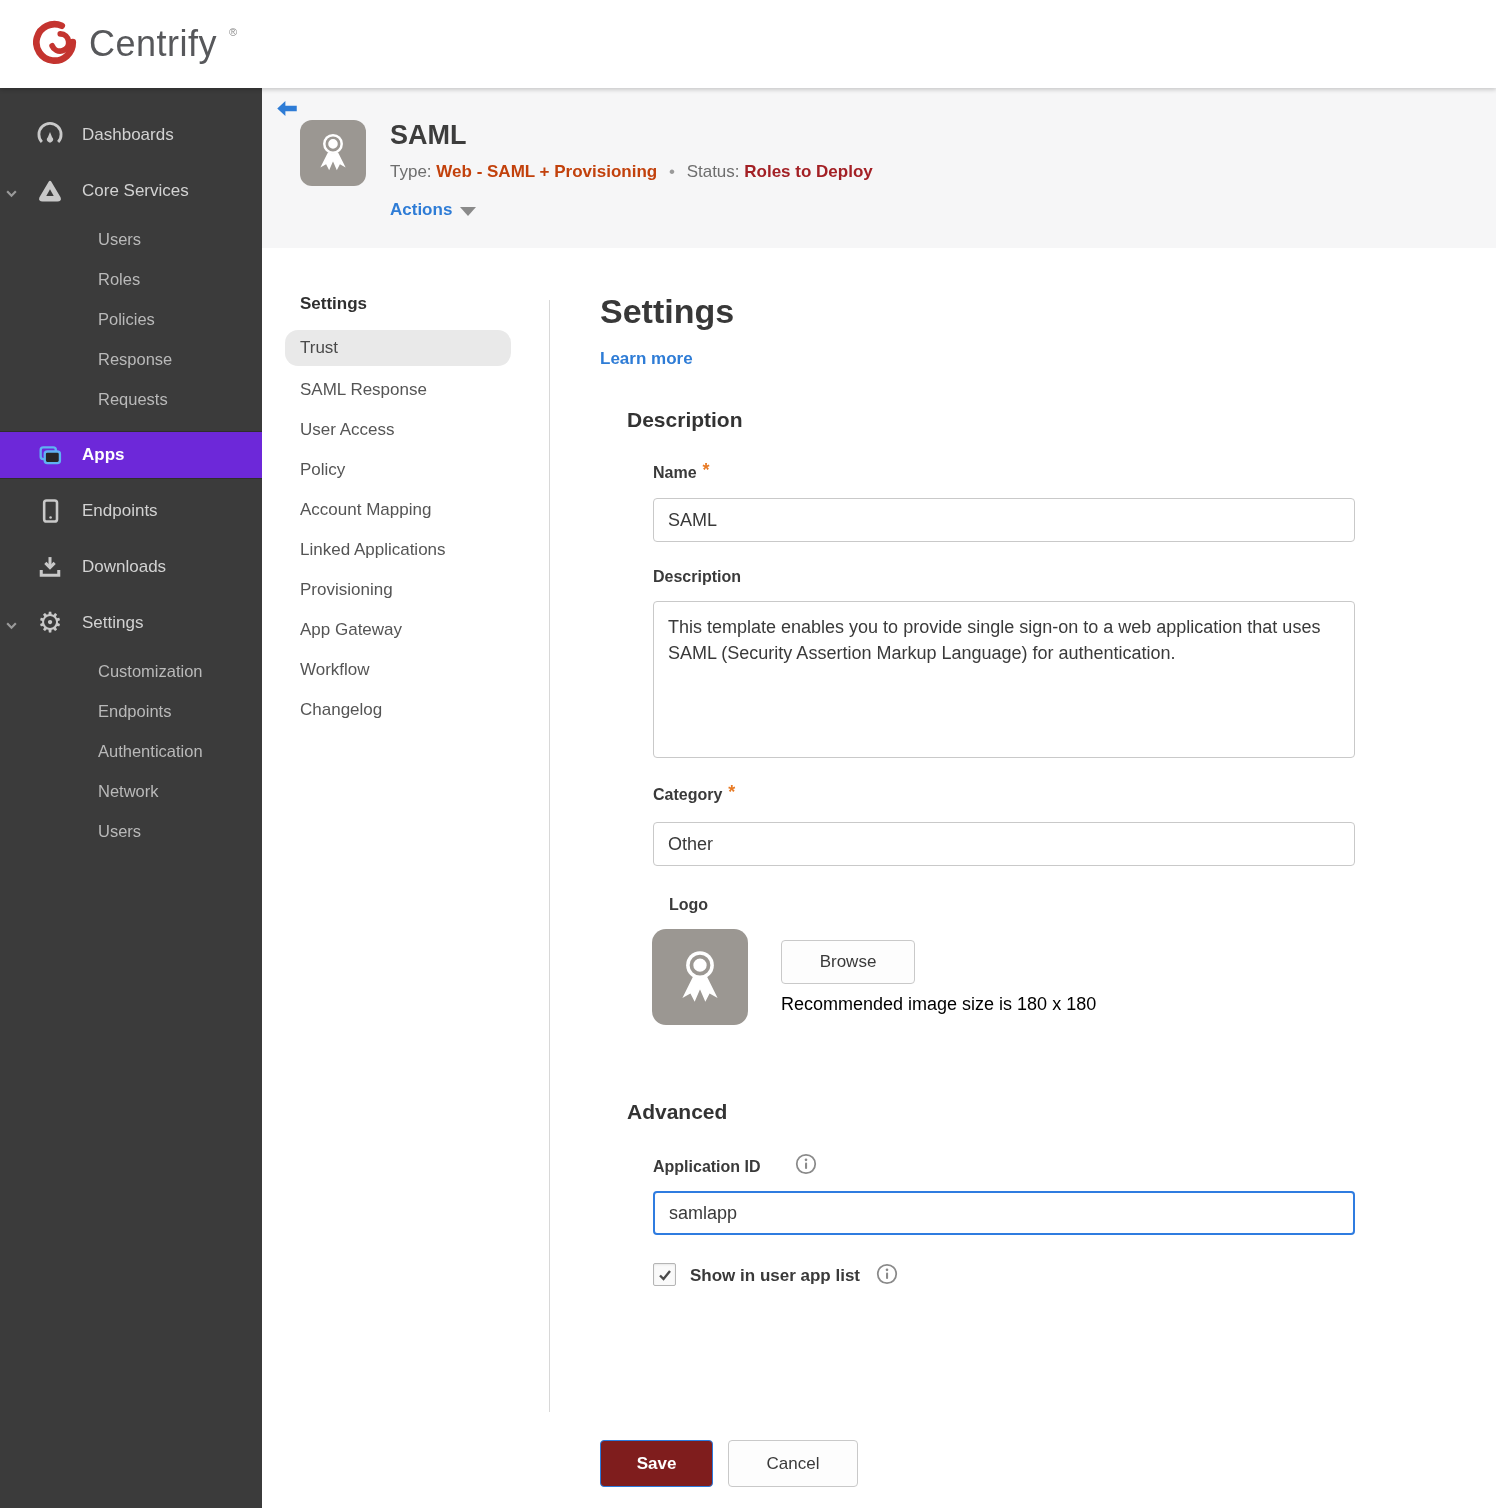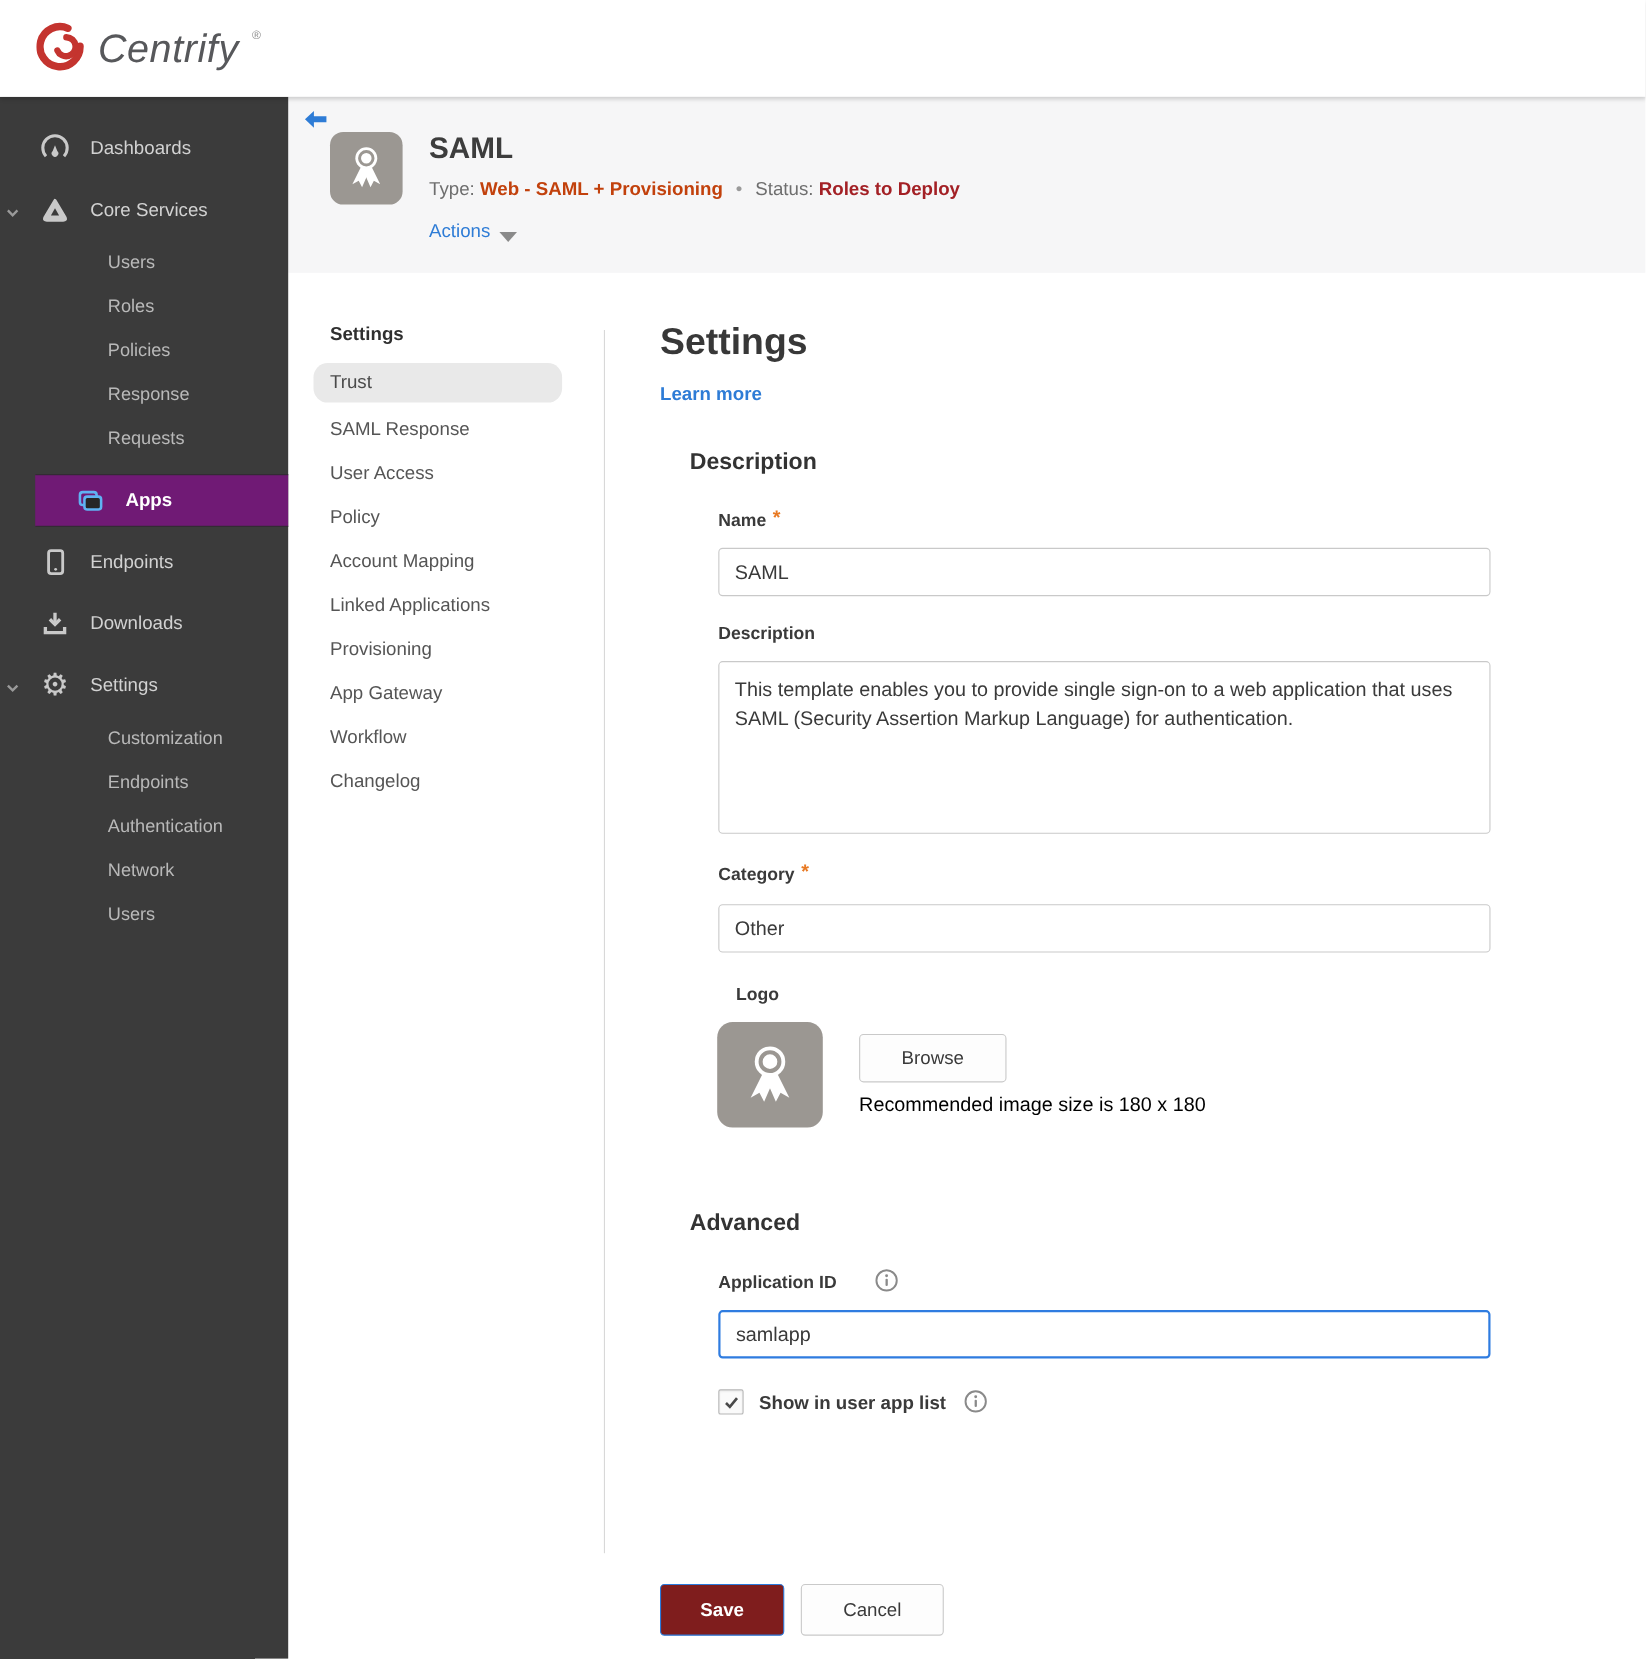--- a/index.html
+++ b/index.html
@@ -12,57 +12,57 @@
     overflow:hidden;
   }
 
   
   .topbar{
     position:absolute; left:0; top:0; width:1496px; height:88px;
     background:#ffffff; box-shadow:0 2px 4px rgba(0,0,0,.18); z-index:5;
     display:flex; align-items:center; padding-left:33px;
   }
   .brand{ display:flex; align-items:center; gap:10px; }
-  .brand-text{ font-size:36px; color:#57585b; letter-spacing:.5px;font-style:italic; }
+  .brand-text{ font-size:36px; color:#57585b; letter-spacing:.5px; }
   .brand-mark{ font-size:11px; color:#8a8a8a; vertical-align:top; position:relative; top:-12px; left:2px;}
 
   
   .sidebar{
     position:absolute; left:0; top:88px; width:262px; height:1420px;
     background:#3b3b3b; z-index:4; padding-top:27px;
     font-size:17px;
   }
   .side-row{ position:relative; display:flex; align-items:center; height:40px; color:#d2d2d2; cursor:pointer;}
   .side-row .ico{ position:absolute; left:35px; width:30px; height:30px; display:flex; align-items:center; justify-content:center;}
   .side-row .lbl{ margin-left:82px; }
   .side-sub{ list-style:none; margin-top:8px; }
   .side-sub li{ height:40px; line-height:40px; padding-left:98px; color:#b9b9b9; font-size:16.5px; cursor:pointer;}
   .expander{ position:absolute; left:5px; top:14px; }
-  .row-apps{ height:48px; margin-top:12px; background:#701a75;
-    border-top:1px solid #2e2e2e; border-bottom:1px solid #2e2e2e;margin-left:32px;}
+  .row-apps{ height:48px; margin-top:12px; background:#6d28d9;
+    border-top:1px solid #2e2e2e; border-bottom:1px solid #2e2e2e;}
   .row-apps .lbl{ color:#ffffff; font-weight:bold; }
   .mt16{margin-top:16px;} .mt12{margin-top:12px;}
   .gear-glyph{ font-size:28px; color:#c9c9c9; line-height:1;}
 
   
   .band{
     position:absolute; left:262px; top:88px; width:1234px; height:160px;
     background:#f6f6f7; z-index:3;
   }
   .back-btn{ position:absolute; left:12px; top:8px; width:26px; height:26px; cursor:pointer;}
   .app-tile{
     position:absolute; left:38px; top:32px; width:66px; height:66px;
     background:#9b9792; border-radius:12px; display:flex; align-items:center; justify-content:center;
   }
   .app-title{ position:absolute; left:128px; top:32px; font-size:27px; font-weight:bold; color:#3d3d3d;}
   .app-meta{ position:absolute; left:128px; top:74px; font-size:17px; color:#6e6e6e;}
   .app-meta b{ color:#c2410c; }
   .app-meta .sep{ color:#9a9a9a; padding:0 7px;}
   .app-meta .status{ color:#a32025; font-weight:bold;}
-  .actions{ position:absolute; left:128px; top:112px; font-size:17px; font-weight:normal; color:#2e7cd6; cursor:pointer; display:flex; align-items:flex-end; gap:8px;}
+  .actions{ position:absolute; left:128px; top:112px; font-size:17px; font-weight:bold; color:#2e7cd6; cursor:pointer; display:flex; align-items:center; gap:8px;}
   .caret-down{ width:0; height:0; border-left:8px solid transparent; border-right:8px solid transparent; border-top:9px solid #8a8a8a; margin-top:2px;}
 
   
   .subnav-header{ position:absolute; left:300px; top:294px; font-size:17px; font-weight:bold; color:#2f2f2f;}
   .subnav{ position:absolute; left:285px; top:330px; width:226px; list-style:none; font-size:17px; color:#555;}
   .subnav li{ height:40px; line-height:40px; padding-left:15px; cursor:pointer;}
   .subnav li.selected{ background:#e9e9e9; border-radius:13px; height:36px; line-height:36px; margin-bottom:4px; color:#4a4a4a;}
   .vdivider{ position:absolute; left:549px; top:300px; width:1px; height:1112px; background:#d8d8d8;}
 
   

